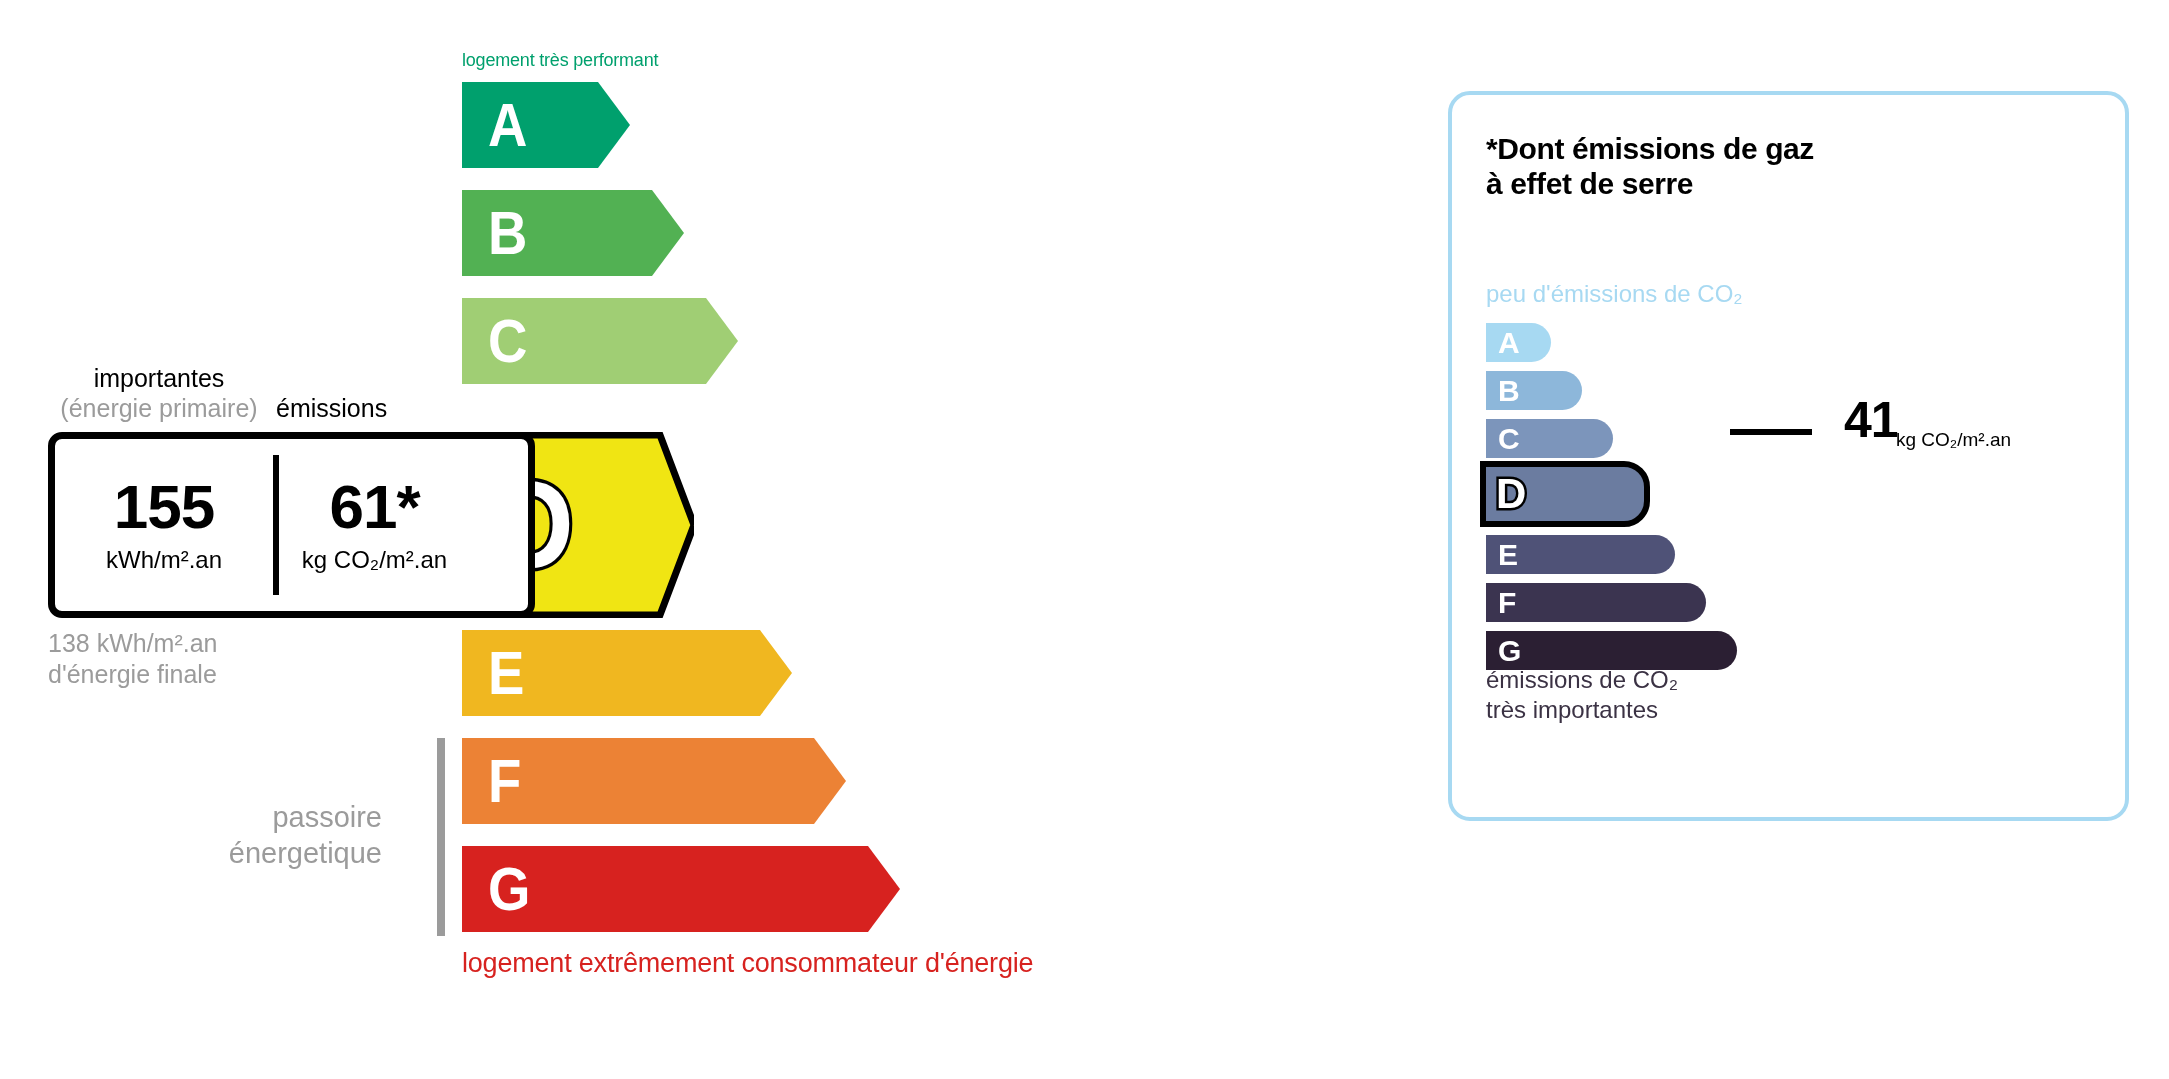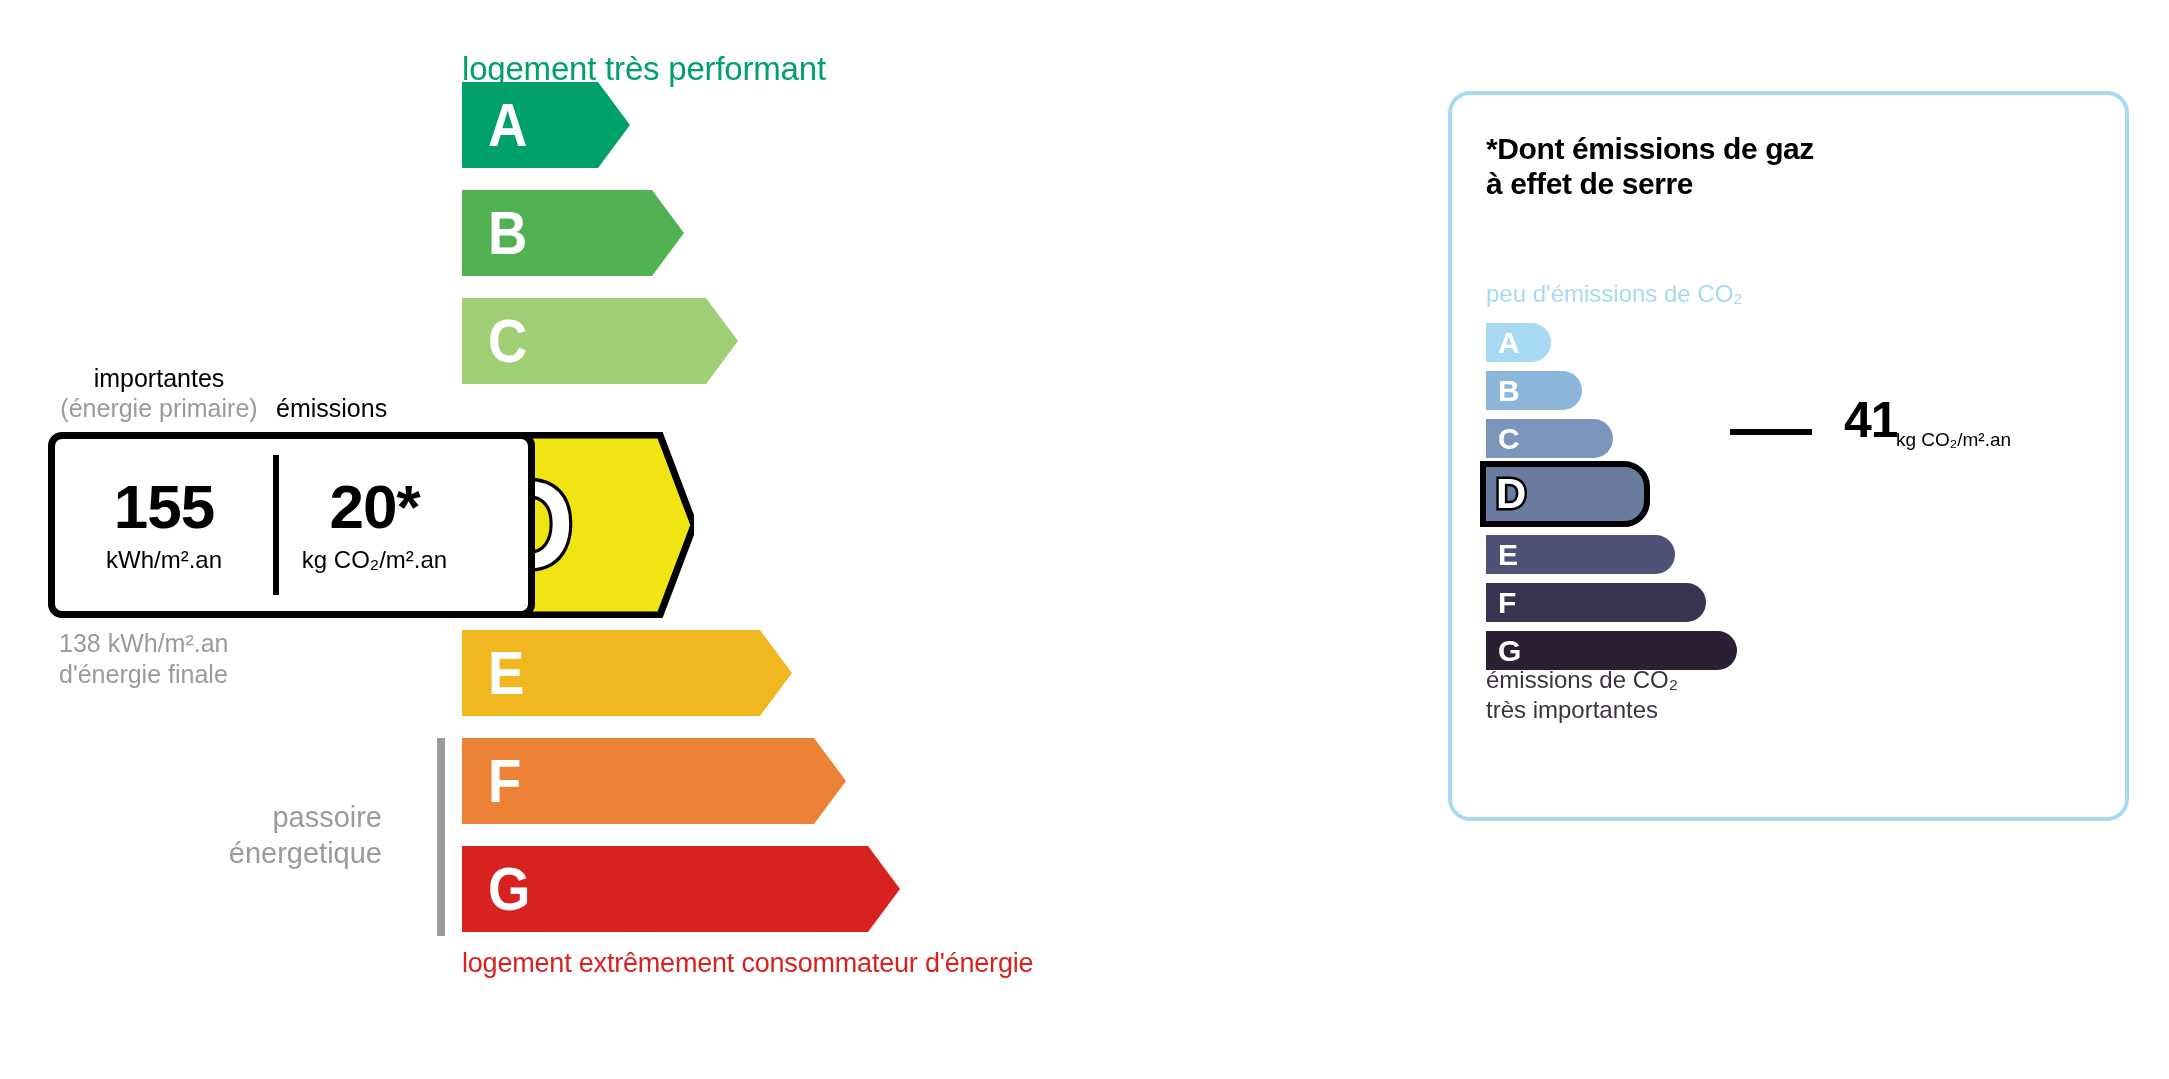--- a/index.html
+++ b/index.html
@@ -21,21 +21,21 @@
     left: 0;
     top: 0;
     width: 1400px;
     height: 1079px;
   }
 
   .top-caption {
     position: absolute;
     left: 462px;
     top: 50px;
-    font-size: 33px;
+    font-size: 18px;
     color: #00A06D;
     letter-spacing: -0.2px;
     white-space: nowrap;
   }
   .bottom-caption {
     position: absolute;
     left: 462px;
     top: 948px;
     font-size: 27px;
     color: #D7221F;
@@ -136,21 +136,21 @@
   }
   .emis-label {
     position: absolute;
     left: 276px;
     top: 394px;
     font-size: 25px;
     color: #000000;
   }
   .final-energy {
     position: absolute;
-    left: 59px;
+    left: 48px;
     top: 628px;
     font-size: 25px;
     color: #9B9B9B;
     line-height: 1.24;
   }
   .passoire {
     position: absolute;
     left: 140px;
     top: 800px;
     width: 242px;
@@ -329,21 +329,21 @@
   <div class="cons-label-sub">(énergie primaire)</div>
   <div class="emis-label">émissions</div>
 
   <div id="consumption-box">
     <div class="cons-cell left">
       <div class="cons-value">155</div>
       <div class="cons-unit">kWh/m².an</div>
     </div>
     <div class="cons-divider"></div>
     <div class="cons-cell right">
-      <div class="cons-value">20*</div>
+      <div class="cons-value">61*</div>
       <div class="cons-unit">kg CO₂/m².an</div>
     </div>
   </div>
 
   <div class="final-energy">
     <div>138 kWh/m².an</div>
     <div>d'énergie finale</div>
   </div>
 
   <div class="passoire">

